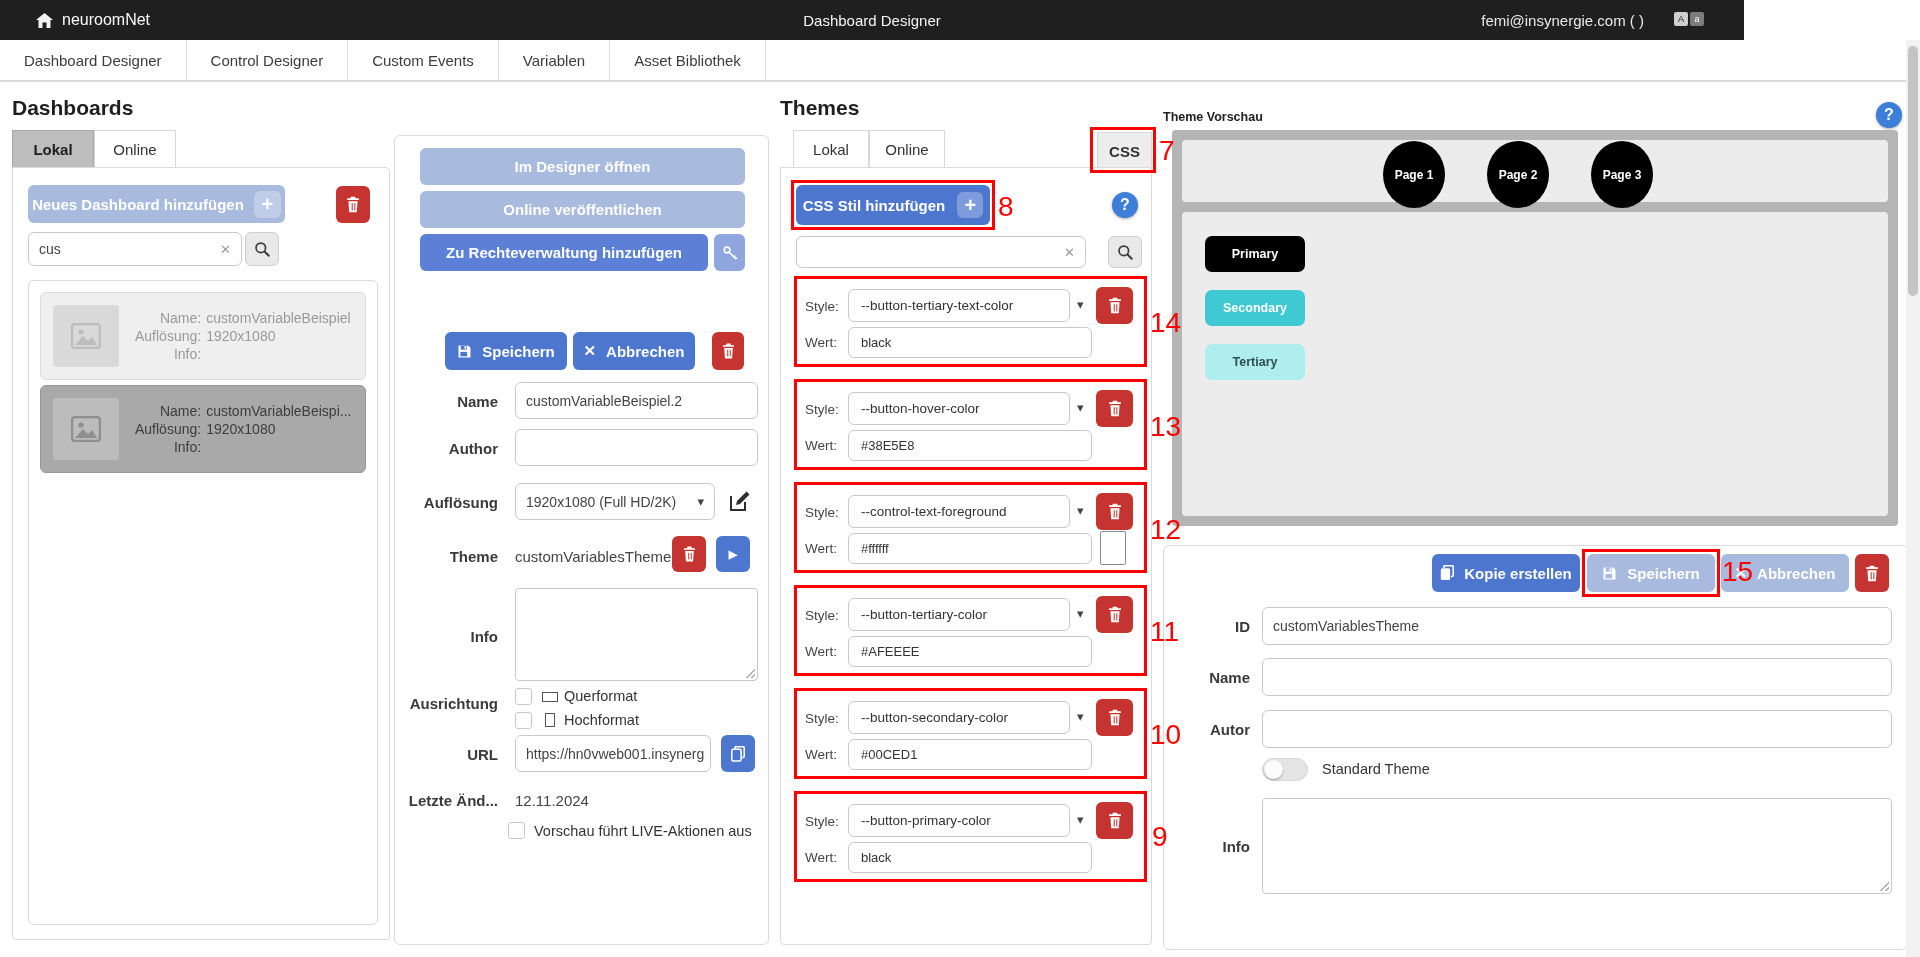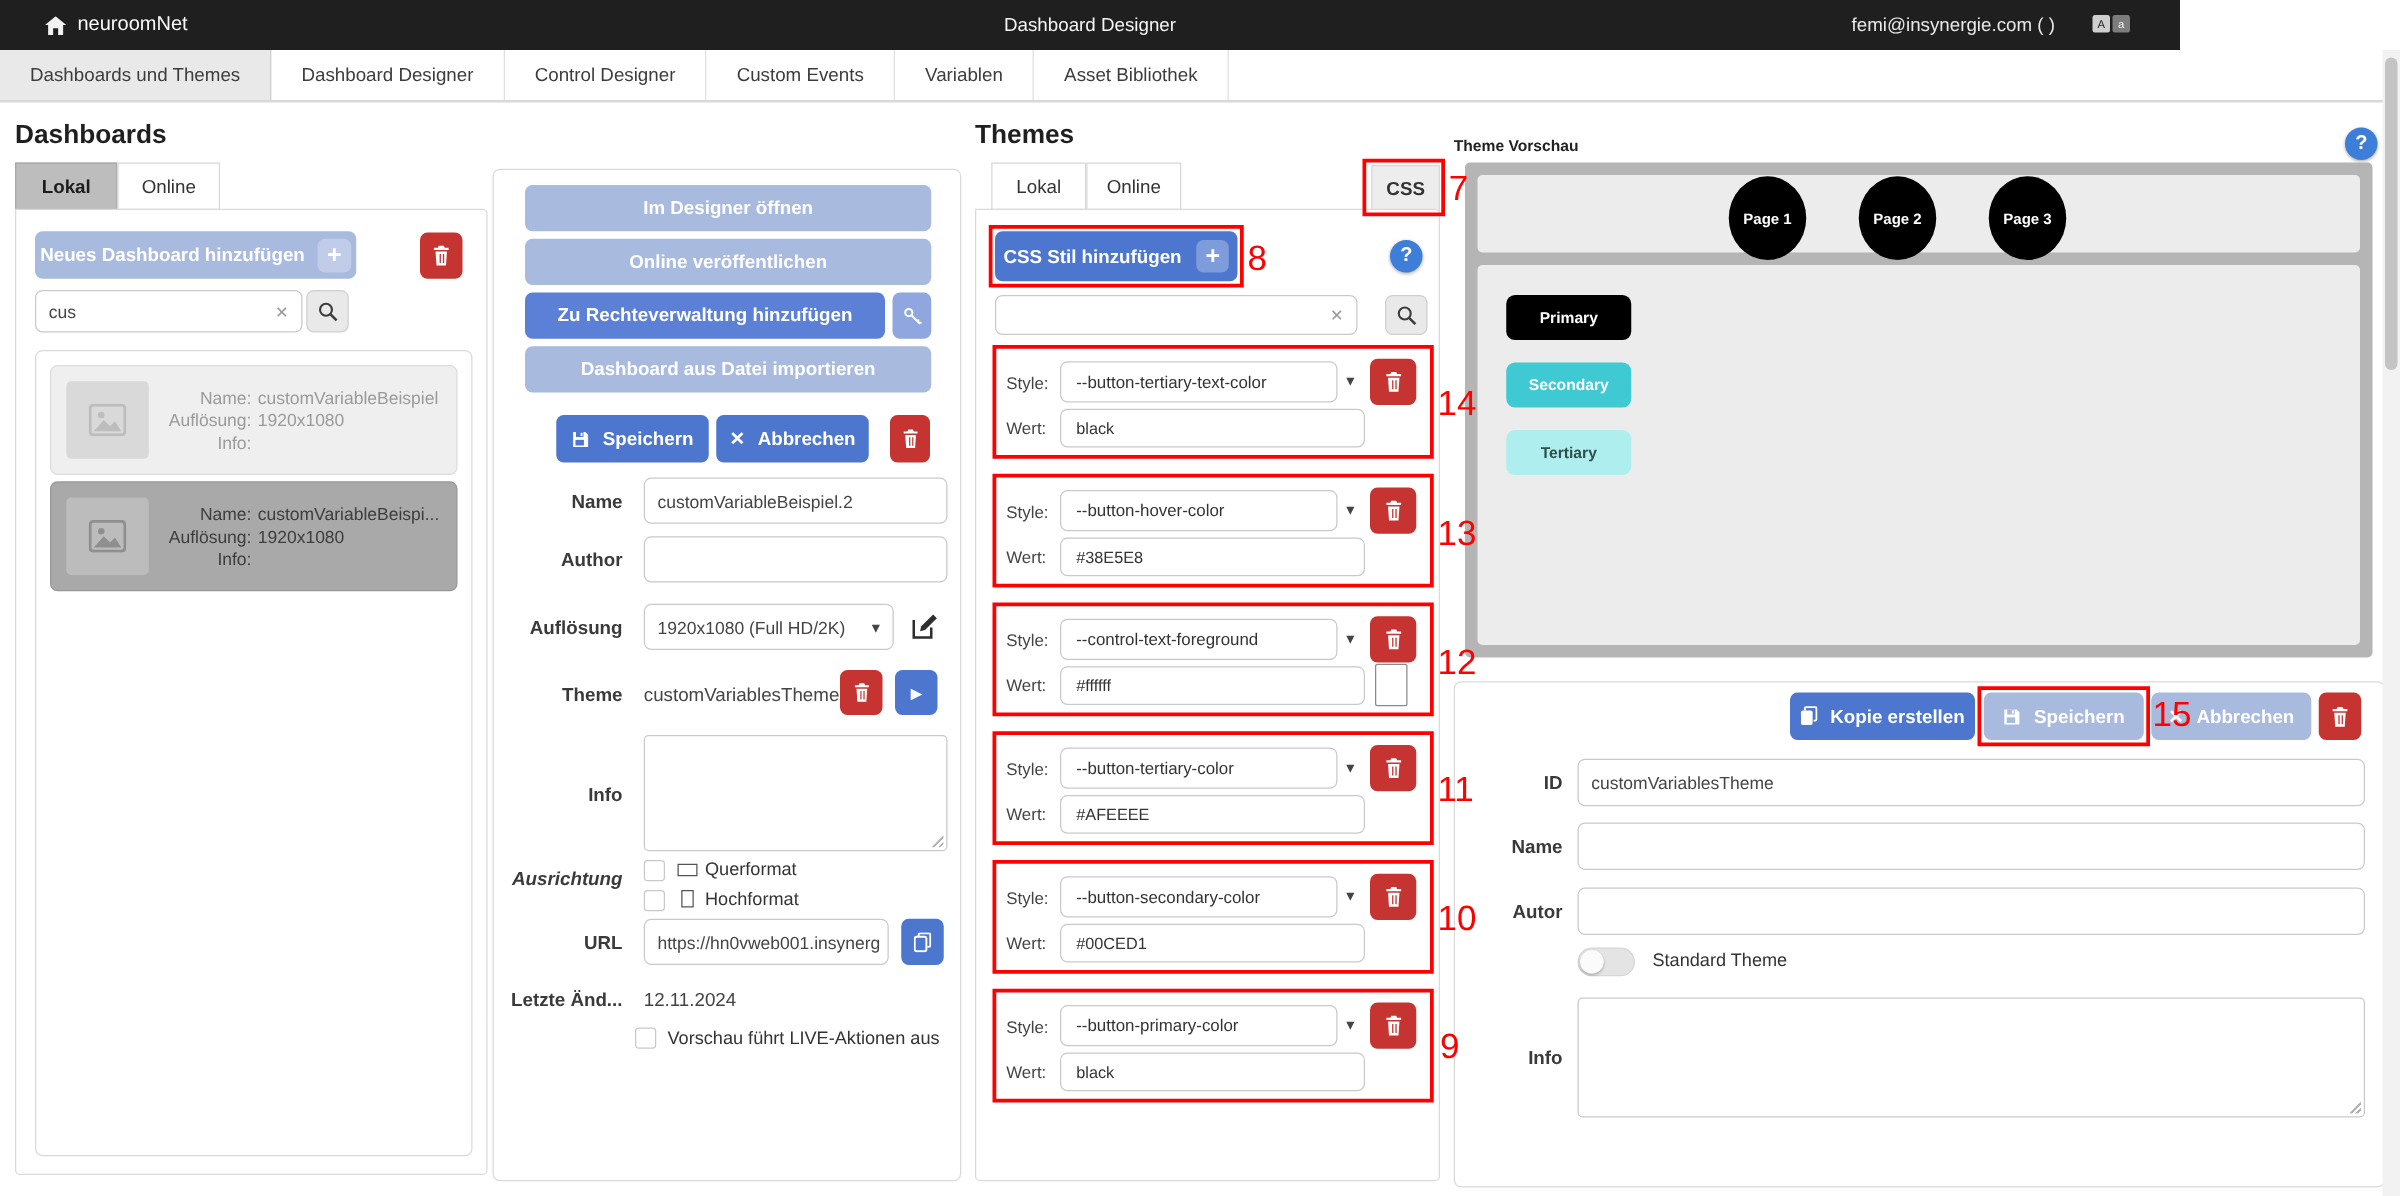--- a/index.html
+++ b/index.html
@@ -102,21 +102,20 @@
     </div>
     <div class="topbar-title">Dashboard Designer</div>
     <div class="topbar-user">femi@insynergie.com ( )</div>
     <div class="lang-icon">
       <span class="lang-a">A</span>
         <span class="lang-b">a</span>
     </div>
   </div>
 
   <div class="navtabs">
-    <div class="navtab active">Dashboards und Themes</div>
     <div class="navtab">Dashboard Designer</div>
     <div class="navtab">Control Designer</div>
     <div class="navtab">Custom Events</div>
     <div class="navtab">Variablen</div>
     <div class="navtab">Asset Bibliothek</div>
   </div>
 
   <h2 class="panel-title" style="left:12px; top:96px;">Dashboards</h2>
   <div class="tab active-gray" style="left:12px; top:130px; width:82px;">Lokal</div>
   <div class="tab" style="left:94px; top:130px; width:82px;">Online</div>
@@ -191,23 +190,20 @@
     </div>
   <div class="btn btn-blue" style="left:420px; top:234px; width:288px; height:37px; background:#5b80d6;">
       <span>Zu Rechteverwaltung hinzufügen</span>
     </div>
   <div class="icon-btn" style="left:714px; top:234px; width:31px; height:37px; background:#8fa7de;">
     <svg width="16" height="16" viewBox="0 0 20 20">
         <circle cx="6.3" cy="6.3" r="3.6" fill="none" stroke="#fff" stroke-width="2"></circle>
         <path d="M9 9 L17.5 17.5 M14.2 14.2 l2.6 -0 M16.5 16.5 l2.6 0" stroke="#fff" stroke-width="2" fill="none"></path>
       </svg>
   </div>
-  <div class="btn btn-light" style="left:420px; top:277px; width:325px; height:37px;">
-      <span>Dashboard aus Datei importieren</span>
-    </div>
 
   <div class="btn btn-blue" style="left:445px; top:332px; width:122px; height:38px;">
     <svg width="15" height="15" viewBox="0 0 20 20">
         <path d="M2 2 h13 l3 3 v13 h-16 z" fill="#fff"></path>
         <rect x="5" y="2" width="8" height="5.5" fill="#4d77cf"></rect>
         <rect x="10" y="3" width="2" height="3.5" fill="#fff"></rect>
         <rect x="4.5" y="10.5" width="9" height="6" fill="#4d77cf"></rect>
       </svg>
     <span>Speichern</span>
   </div>
@@ -253,21 +249,21 @@
   <div class="btn btn-blue" style="left:716px; top:536px; width:34px; height:36px; font-size:11px;">
     <span>▶</span>
   </div>
 
   <div class="field-label" style="left:394px; top:628px; width:104px;">Info</div>
   <div class="input" style="left:515px; top:588px; width:243px; height:93px; border-radius:4px; align-items:flex-start; padding-top:6px;">
     <span></span>
       <span class="resize-corner"></span>
   </div>
 
-  <div class="field-label" style="left:394px; top:695px; width:104px;font-style:italic;">Ausrichtung</div>
+  <div class="field-label" style="left:394px; top:695px; width:104px;">Ausrichtung</div>
   <div class="checkbox" style="left:515px; top:688px;"></div>
   <div class="small-label" style="left:534px; top:688px;"><span class="orient-land"></span><span>Querformat</span></div>
   <div class="checkbox" style="left:515px; top:712px;"></div>
   <div class="small-label" style="left:534px; top:712px;"><span class="orient-port"></span><span>Hochformat</span></div>
 
   <div class="field-label" style="left:394px; top:746px; width:104px;">URL</div>
   <div class="input" style="left:515px; top:735px; width:196px; height:37px;">
       <span>https://hn0vweb001.insynerg</span>
     </div>
   <div class="btn btn-blue" style="left:721px; top:735px; width:34px; height:37px;">

